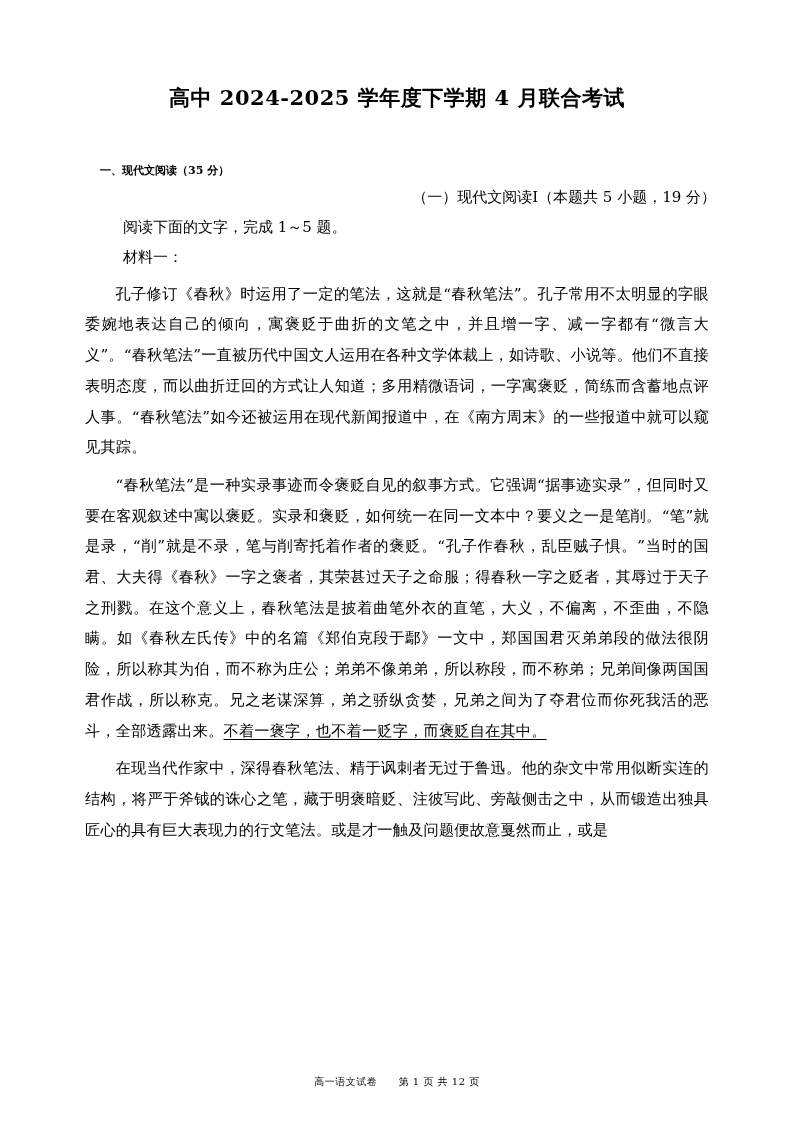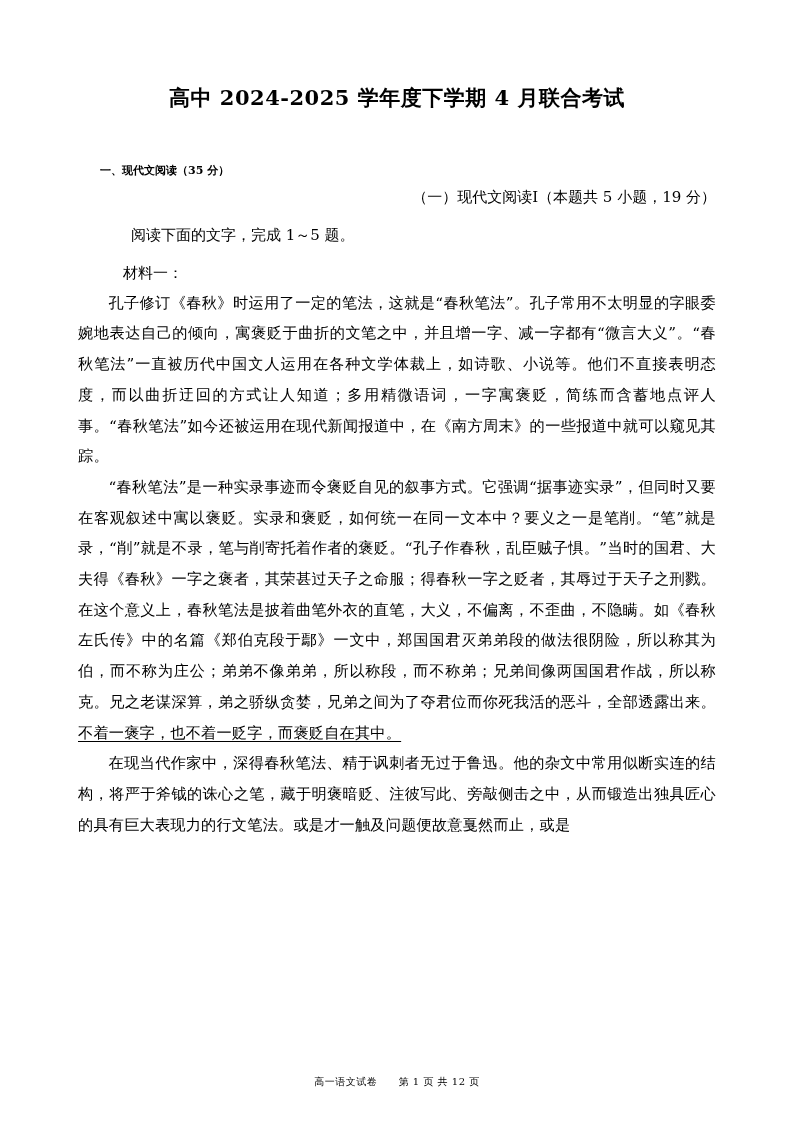--- a/index.html
+++ b/index.html
@@ -52,33 +52,33 @@
     font-size: 15px;
     line-height: 2.0;
     text-indent: 2em;
     margin: 0;
     text-align: right;
   }
   .instruction {
     font-size: 15px;
     line-height: 2.0;
     text-indent: 3em;
-    margin: 8px;
+    margin: 0;
   }
   .material-label {
     font-size: 15px;
     line-height: 2.0;
     text-indent: 3em;
     margin: 0;
   }
   .para {
     font-size: 15.2px;
     line-height: 2.02;
     text-indent: 2em;
-    margin: 0;
+    margin: 7px;
     text-align: justify;
     text-justify: inter-ideograph;
     letter-spacing: 0.2px;
   }
   .para.u-end .uline {
     text-decoration: underline;
     text-underline-offset: 3px;
   }
   .footer {
     position: absolute;

